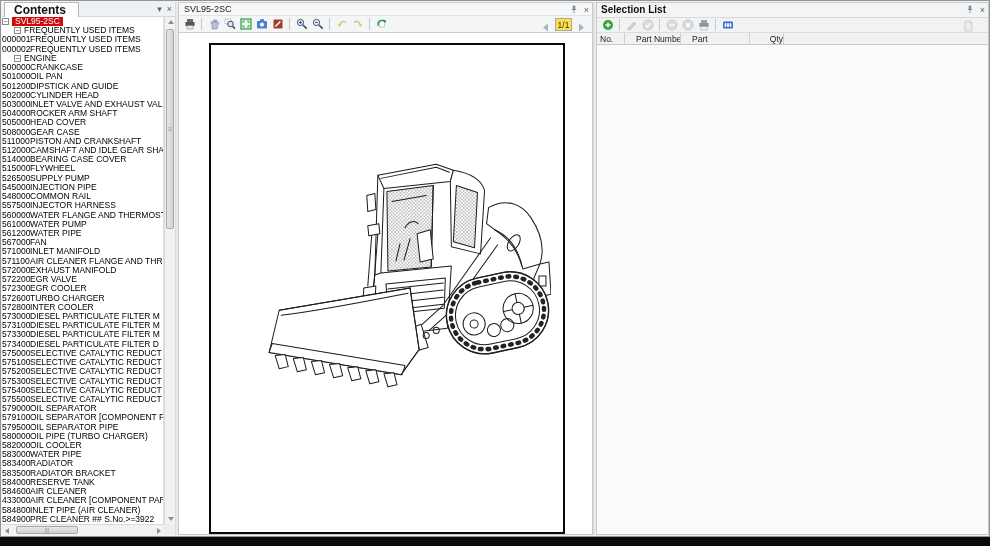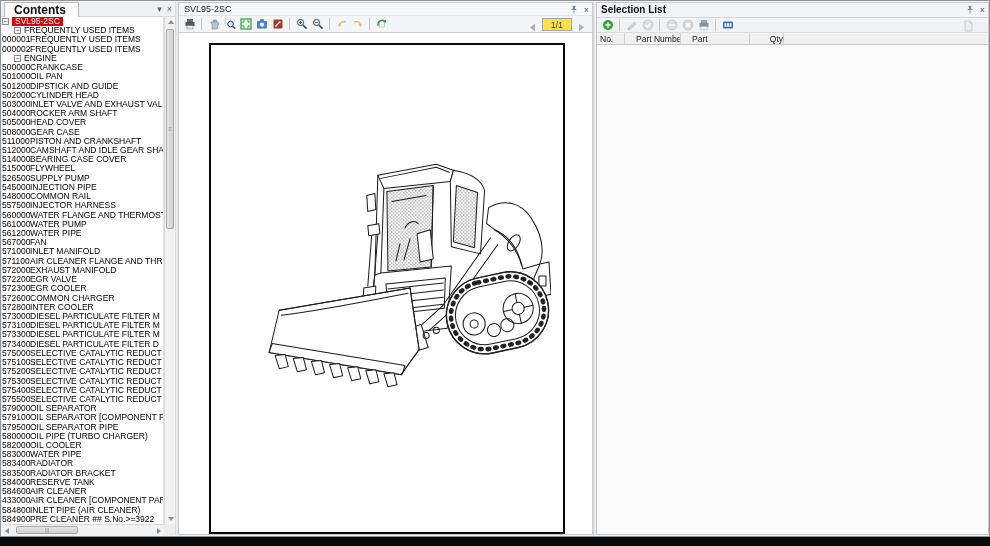--- a/index.html
+++ b/index.html
@@ -56,21 +56,21 @@
 
   
   .ctabrow { position:relative; height:12px; background:#f6f7f8; }
   .ctab-label { position:absolute; left:5px; top:1px; font-size:9px; color:#222; }
   .toolbar { position:relative; height:18px; background:#f4f5f6; border-top:1px solid #e3e3e3;
     border-bottom:1px solid #cfcfcf; display:flex; align-items:center; padding-left:4px; gap:3px; }
   .ticon { width:13px; height:13px; flex:0 0 auto; display:flex; align-items:center; justify-content:center; }
   .tsep { width:1px; height:12px; background:#c9c9c9; margin:0 2px; flex:0 0 auto; }
   .nav-group { position:absolute; right:5px; top:2px; display:flex; align-items:center; gap:4px; }
   .nav-arrow { width:11px; height:11px; position:relative; }
-  .page-box { width:30px; height:13px; background:#fde047; border:1px solid #a8a8a8;
+  .page-box { width:17px; height:13px; background:#fde047; border:1px solid #a8a8a8;
     font-size:8.5px; text-align:center; line-height:12px; color:#333; }
   .viewer { position:absolute; left:0; right:0; top:30px; bottom:0; background:#fff; overflow:hidden; }
   .page { position:absolute; left:30px; top:10px; width:356px; height:491px;
     background:#fff; border:2px solid #0a0a0a; }
   .illustration { position:absolute; left:38px; top:92px; width:302px; height:270px; }
 
   
   .sl-toolbar { position:relative; height:15px; background:#f1f2f3; border-bottom:1px solid #dcdcdc;
     display:flex; align-items:center; padding-left:4px; gap:3px; }
   .sl-right-icon { position:absolute; right:14px; top:1px; }
@@ -210,21 +210,21 @@
         <div class="trow ind2">
           <span class="tnum">572200</span>
           <span>EGR VALVE</span>
         </div>
         <div class="trow ind2">
           <span class="tnum">572300</span>
           <span>EGR COOLER</span>
         </div>
         <div class="trow ind2">
           <span class="tnum">572600</span>
-          <span>COMMON CHARGER</span>
+          <span>TURBO CHARGER</span>
         </div>
         <div class="trow ind2">
           <span class="tnum">572800</span>
           <span>INTER COOLER</span>
         </div>
         <div class="trow ind2">
           <span class="tnum">573000</span>
           <span>DIESEL PARTICULATE FILTER M</span>
         </div>
         <div class="trow ind2">

